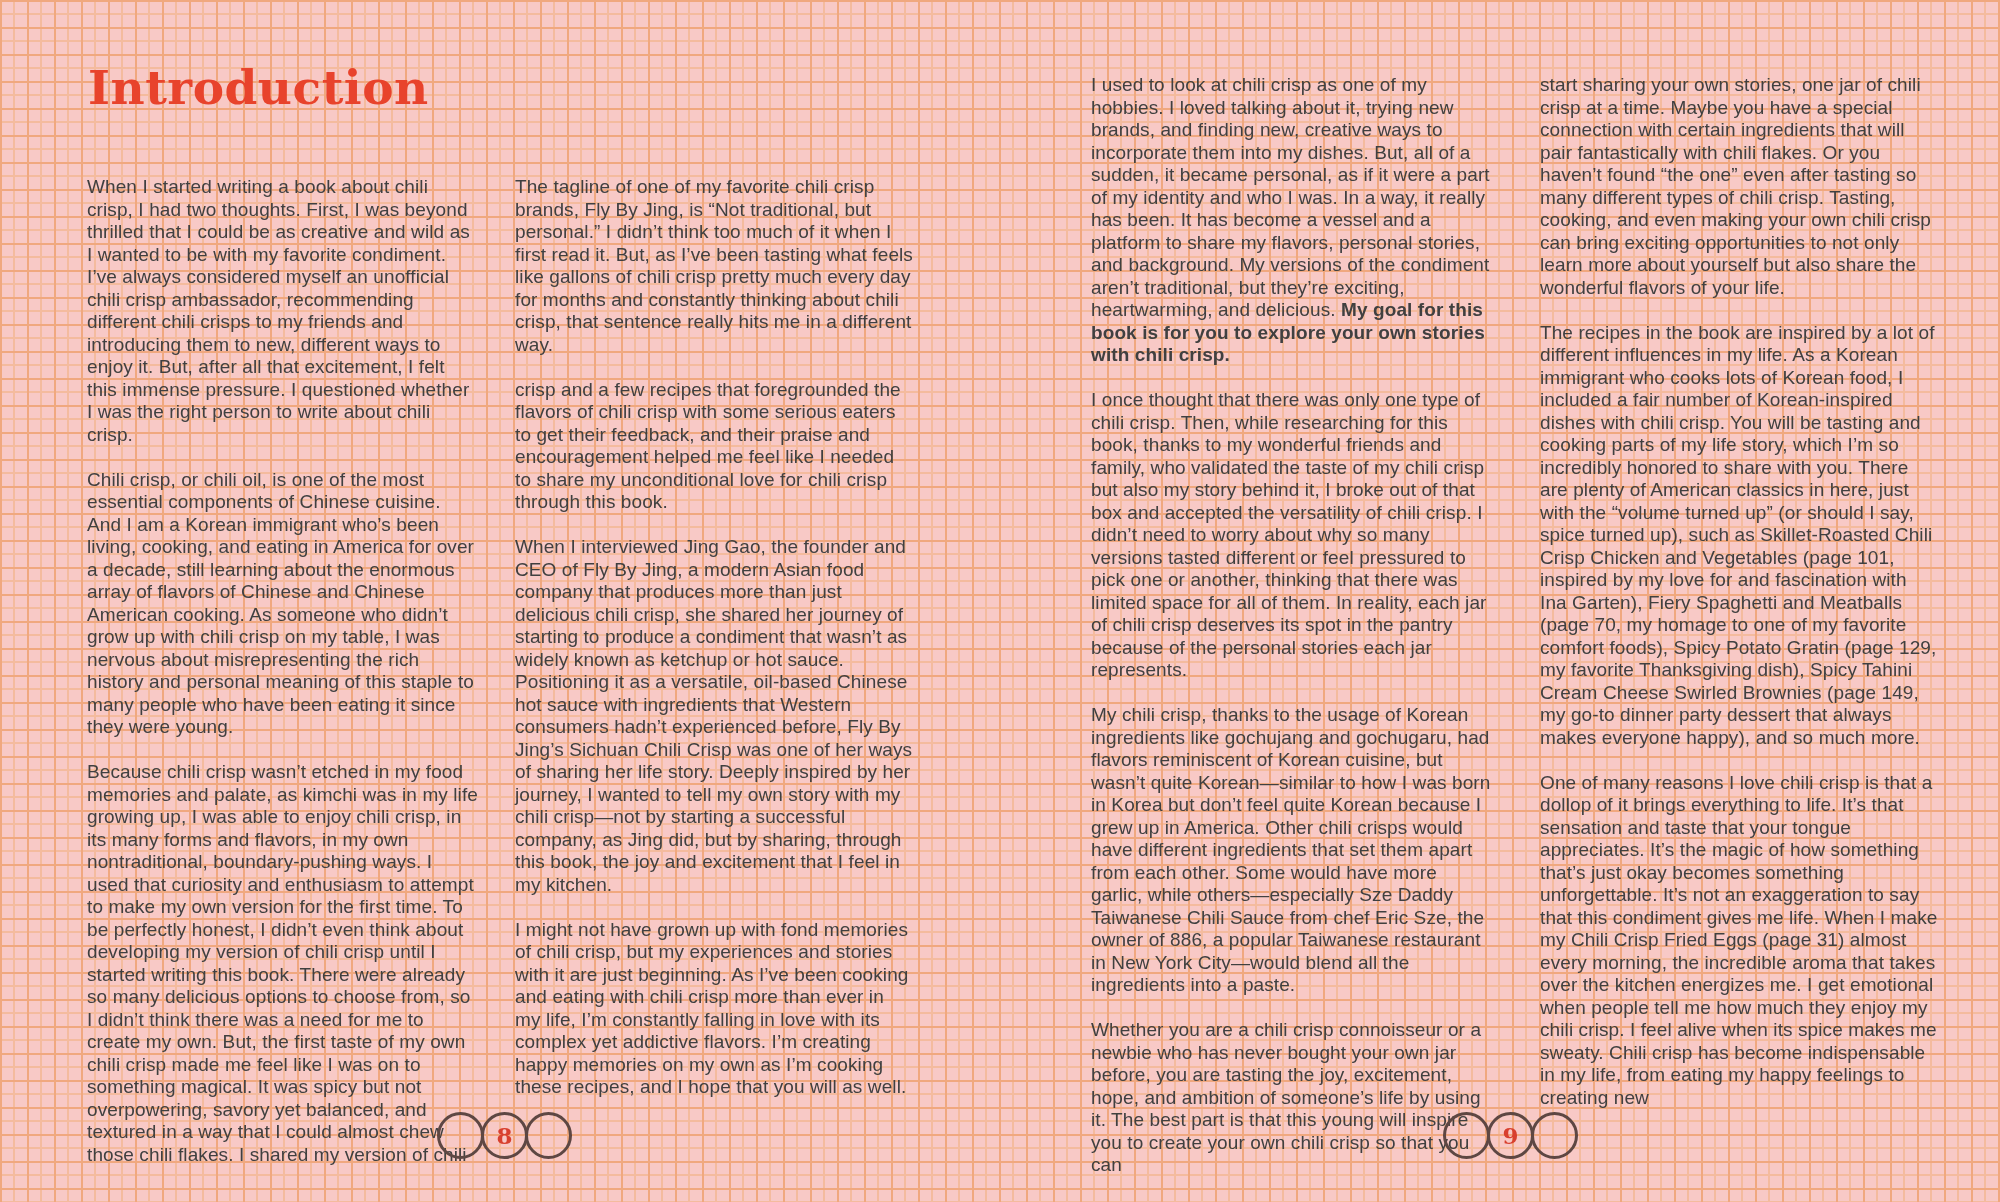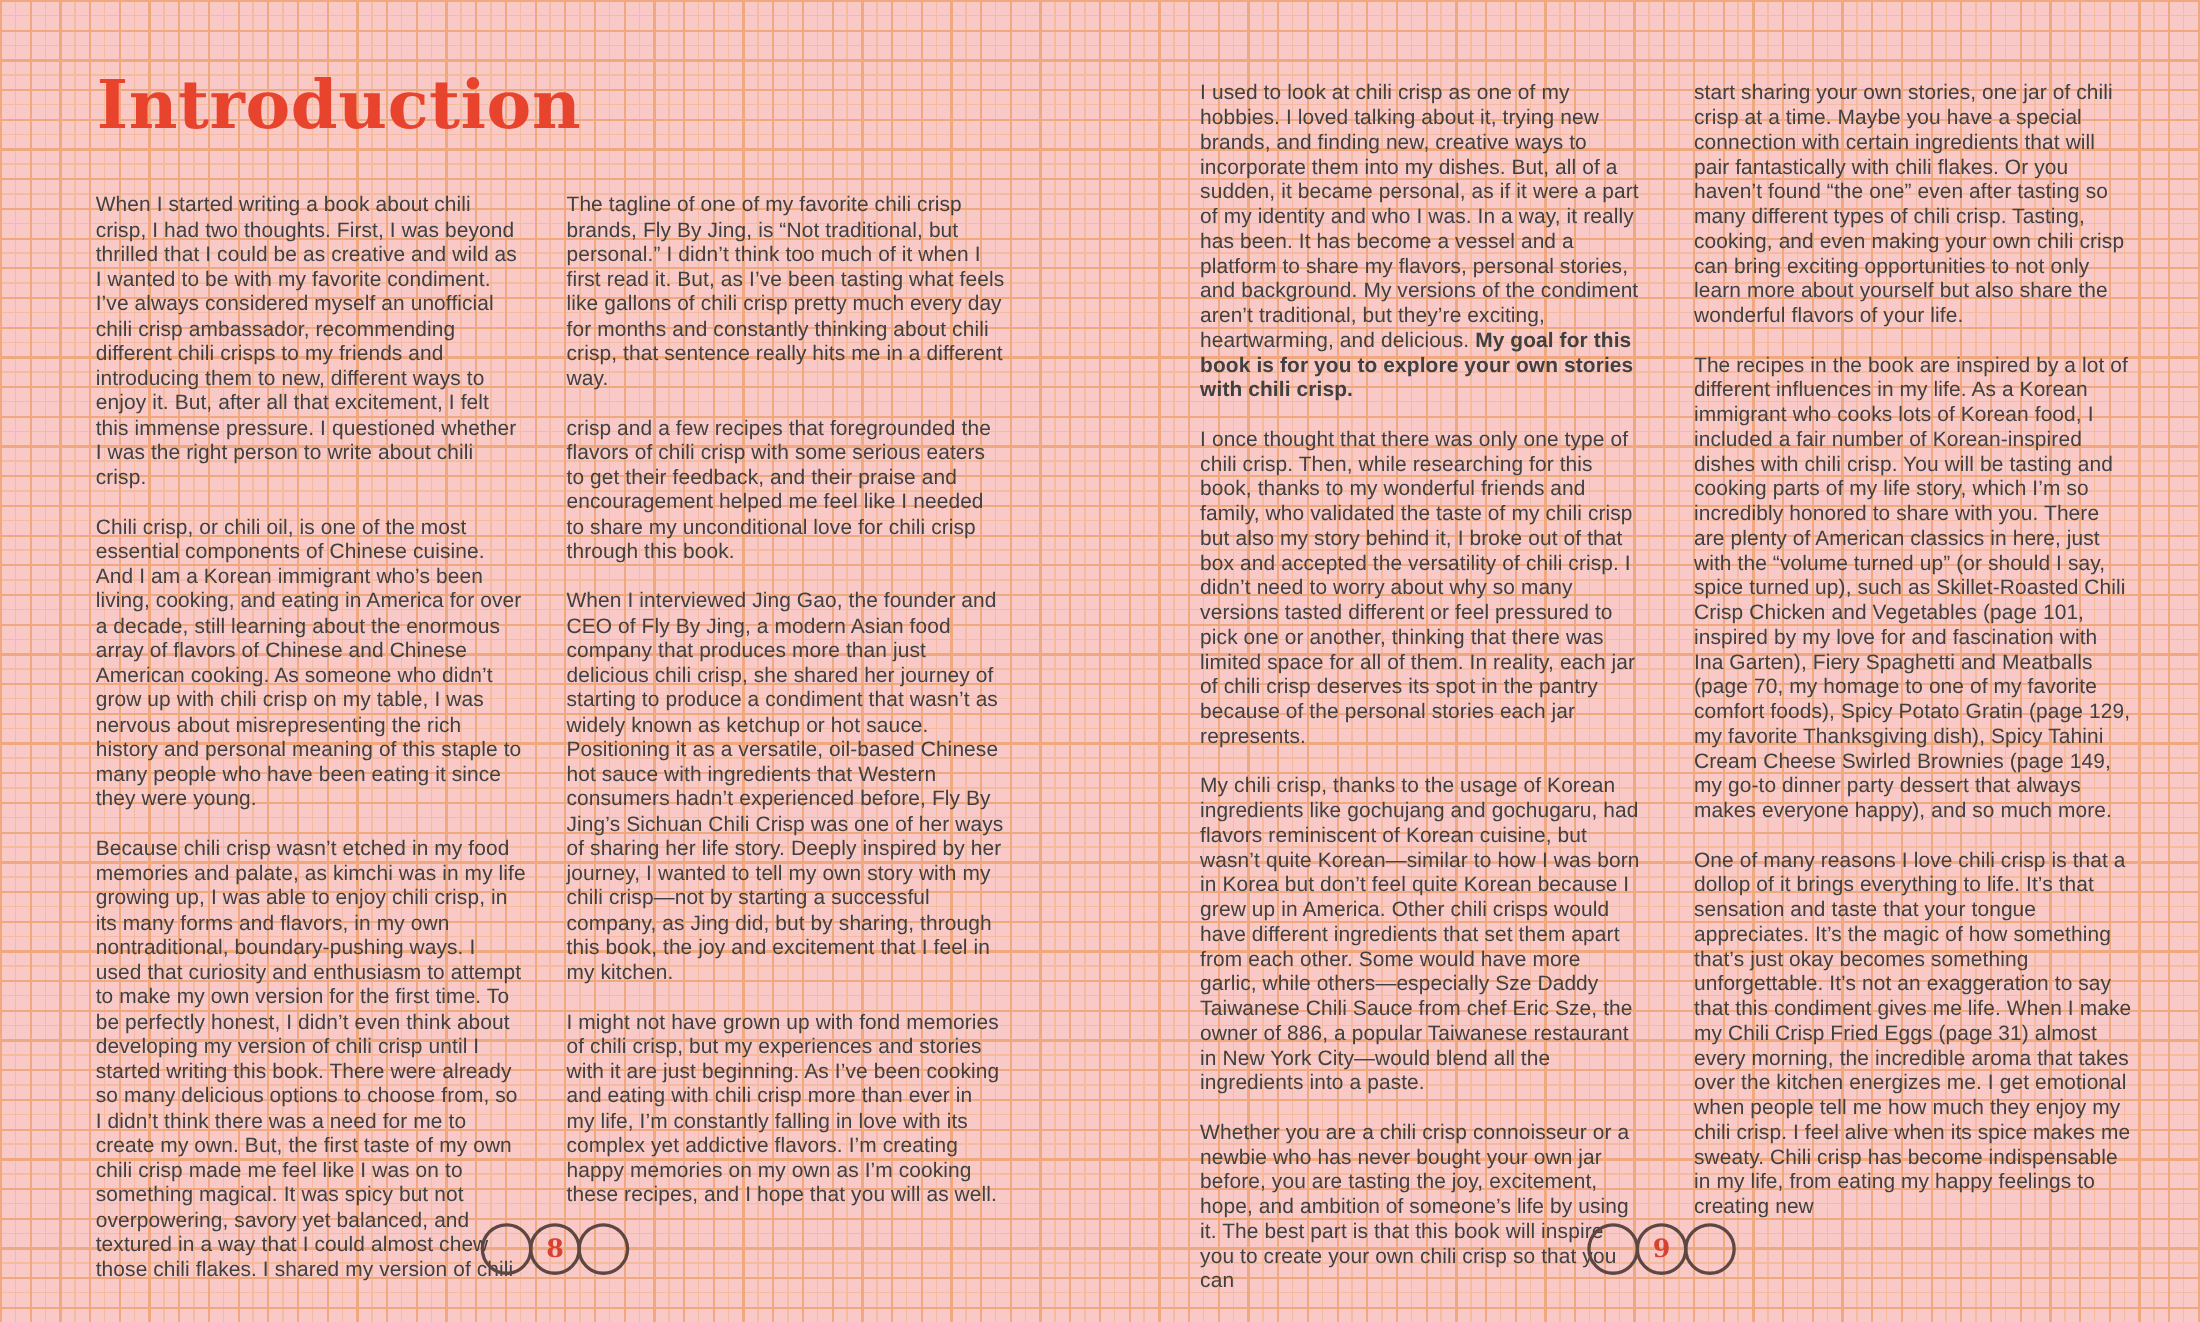--- a/index.html
+++ b/index.html
@@ -16,21 +16,21 @@
       repeating-linear-gradient(to bottom, #f4bb9e 0 1.4px, transparent 1.4px 13.5px);
     font-family: "Liberation Sans", sans-serif;
   }
   .page-title {
     position: absolute;
     left: 88px;
     top: 62px;
     margin: 0;
     font-family: "DejaVu Serif", "Liberation Serif", serif;
     font-weight: bold;
-    font-size: 61px;
+    font-size: 47px;
     line-height: 1.1;
     letter-spacing: 0.5px;
     color: #e8432c;
   }
   .col {
     position: absolute;
     color: #404040;
     font-size: 19px;
     line-height: 22.5px;
     letter-spacing: 0.1px;
@@ -81,21 +81,21 @@
 <div class="col col-2">
     <p><span>The tagline of one of my favorite chili crisp brands, Fly By Jing, is “Not traditional, but personal.” I didn’t think too much of it when I first read it. But, as I’ve been tasting what feels like gallons of chili crisp pretty much every day for months and constantly thinking about chili crisp, that sentence really hits me in a different way.</span></p>
     <p><span>crisp and a few recipes that foregrounded the flavors of chili crisp with some serious eaters to get their feedback, and their praise and encouragement helped me feel like I needed to share my unconditional love for chili crisp through this book.</span></p>
     <p><span>When I interviewed Jing Gao, the founder and CEO of Fly By Jing, a modern Asian food company that produces more than just delicious chili crisp, she shared her journey of starting to produce a condiment that wasn’t as widely known as ketchup or hot sauce. Positioning it as a versatile, oil-based Chinese hot sauce with ingredients that Western consumers hadn’t experienced before, Fly By Jing’s Sichuan Chili Crisp was one of her ways of sharing her life story. Deeply inspired by her journey, I wanted to tell my own story with my chili crisp—not by starting a successful company, as Jing did, but by sharing, through this book, the joy and excitement that I feel in my kitchen.</span></p>
     <p><span>I might not have grown up with fond memories of chili crisp, but my experiences and stories with it are just beginning. As I’ve been cooking and eating with chili crisp more than ever in my life, I’m constantly falling in love with its complex yet addictive flavors. I’m creating happy memories on my own as I’m cooking these recipes, and I hope that you will as well.</span></p>
   </div>
 <div class="col col-3">
     <p><span>I used to look at chili crisp as one of my hobbies. I loved talking about it, trying new brands, and finding new, creative ways to incorporate them into my dishes. But, all of a sudden, it became personal, as if it were a part of my identity and who I was. In a way, it really has been. It has become a vessel and a platform to share my flavors, personal stories, and background. My versions of the condiment aren’t traditional, but they’re exciting, heartwarming, and delicious. </span><span class="bold">My goal for this book is for you to explore your own stories with chili crisp.</span></p>
     <p><span>I once thought that there was only one type of chili crisp. Then, while researching for this book, thanks to my wonderful friends and family, who validated the taste of my chili crisp but also my story behind it, I broke out of that box and accepted the versatility of chili crisp. I didn’t need to worry about why so many versions tasted different or feel pressured to pick one or another, thinking that there was limited space for all of them. In reality, each jar of chili crisp deserves its spot in the pantry because of the personal stories each jar represents.</span></p>
     <p><span>My chili crisp, thanks to the usage of Korean ingredients like gochujang and gochugaru, had flavors reminiscent of Korean cuisine, but wasn’t quite Korean—similar to how I was born in Korea but don’t feel quite Korean because I grew up in America. Other chili crisps would have different ingredients that set them apart from each other. Some would have more garlic, while others—especially Sze Daddy Taiwanese Chili Sauce from chef Eric Sze, the owner of 886, a popular Taiwanese restaurant in New York City—would blend all the ingredients into a paste.</span></p>
-    <p><span>Whether you are a chili crisp connoisseur or a newbie who has never bought your own jar before, you are tasting the joy, excitement, hope, and ambition of someone’s life by using it. The best part is that this book will inspire you to create your own chili crisp so that you can</span></p>
+    <p><span>Whether you are a chili crisp connoisseur or a newbie who has never bought your own jar before, you are tasting the joy, excitement, hope, and ambition of someone’s life by using it. The best part is that this young will inspire you to create your own chili crisp so that you can</span></p>
   </div>
 <div class="col col-4">
     <p><span>start sharing your own stories, one jar of chili crisp at a time. Maybe you have a special connection with certain ingredients that will pair fantastically with chili flakes. Or you haven’t found “the one” even after tasting so many different types of chili crisp. Tasting, cooking, and even making your own chili crisp can bring exciting opportunities to not only learn more about yourself but also share the wonderful flavors of your life.</span></p>
     <p><span>The recipes in the book are inspired by a lot of different influences in my life. As a Korean immigrant who cooks lots of Korean food, I included a fair number of Korean-inspired dishes with chili crisp. You will be tasting and cooking parts of my life story, which I’m so incredibly honored to share with you. There are plenty of American classics in here, just with the “volume turned up” (or should I say, spice turned up), such as Skillet-Roasted Chili Crisp Chicken and Vegetables (page 101, inspired by my love for and fascination with Ina Garten), Fiery Spaghetti and Meatballs (page 70, my homage to one of my favorite comfort foods), Spicy Potato Gratin (page 129, my favorite Thanksgiving dish), Spicy Tahini Cream Cheese Swirled Brownies (page 149, my go-to dinner party dessert that always makes everyone happy), and so much more.</span></p>
     <p><span>One of many reasons I love chili crisp is that a dollop of it brings everything to life. It’s that sensation and taste that your tongue appreciates. It’s the magic of how something that’s just okay becomes something unforgettable. It’s not an exaggeration to say that this condiment gives me life. When I make my Chili Crisp Fried Eggs (page 31) almost every morning, the incredible aroma that takes over the kitchen energizes me. I get emotional when people tell me how much they enjoy my chili crisp. I feel alive when its spice makes me sweaty. Chili crisp has become indispensable in my life, from eating my happy feelings to creating new</span></p>
   </div>
 
 <div class="footer footer-left">
   <div class="ring"></div>
   <div class="ring">

